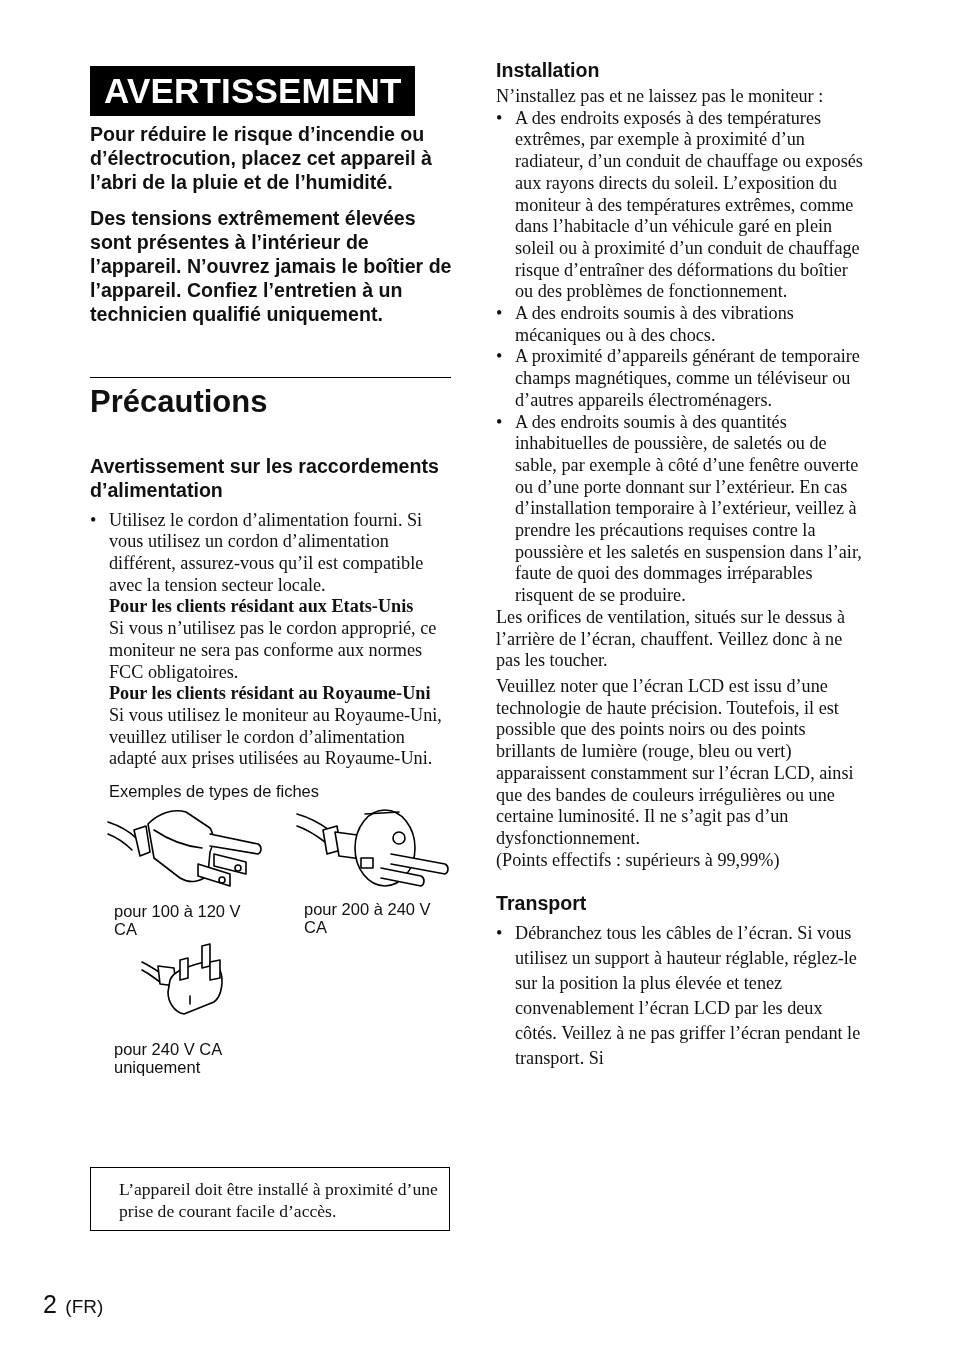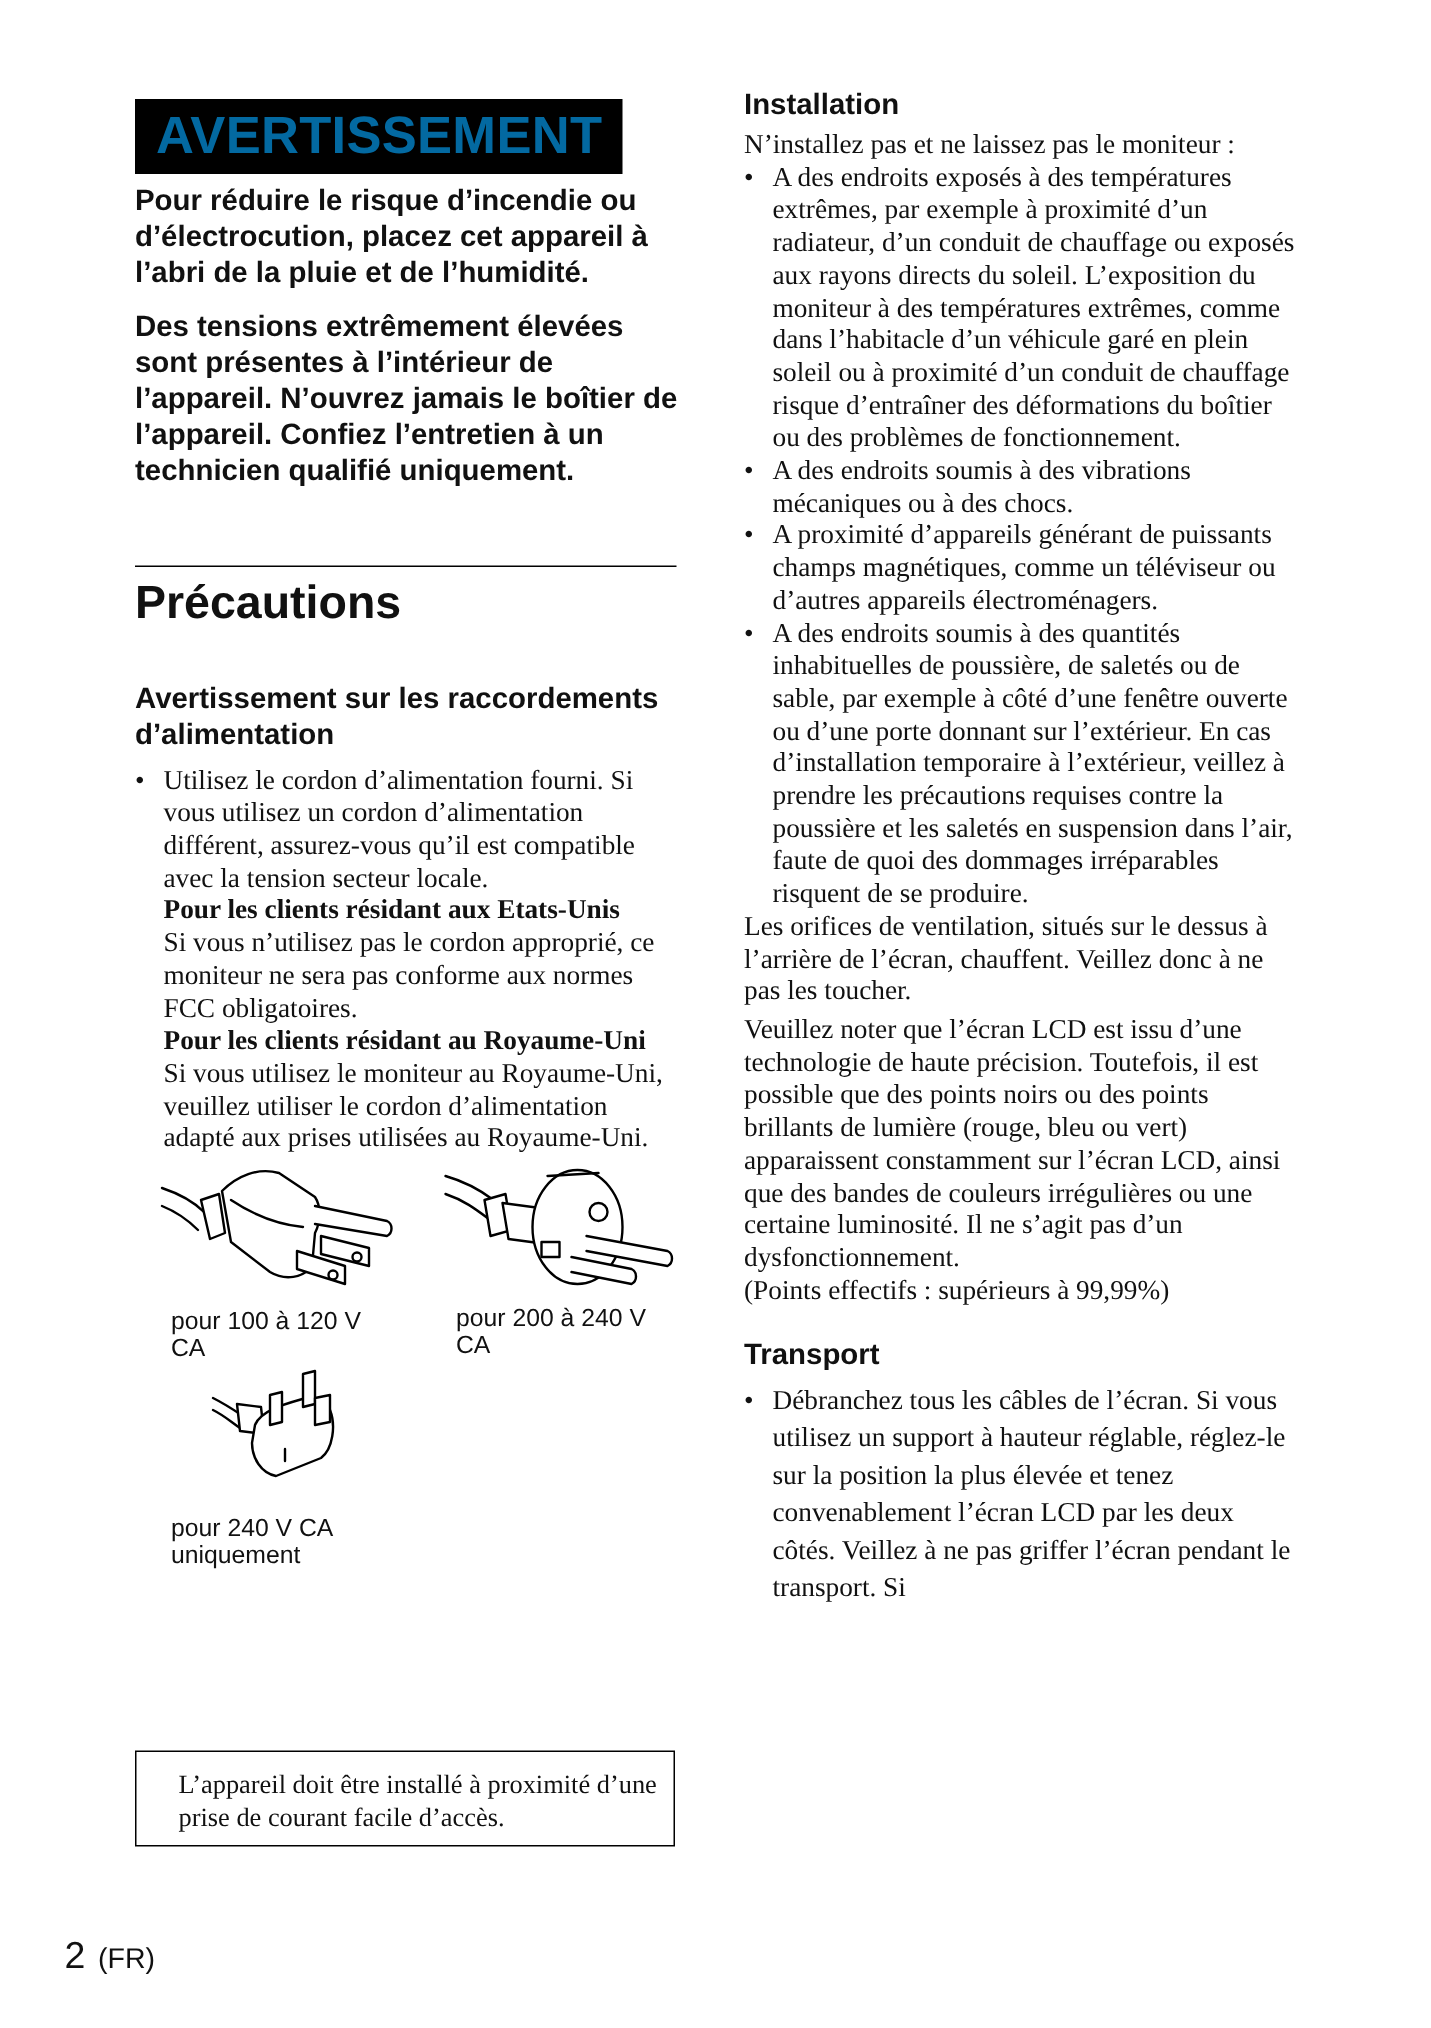--- a/index.html
+++ b/index.html
@@ -3,21 +3,21 @@
   <meta charset="utf-8">
   <style>
     html, body { margin: 0; padding: 0; background: #ffffff; }
     body { width: 954px; height: 1352px; position: relative; overflow: hidden; color: #111; }
 
     
     .col-left { position: absolute; left: 90px; top: 66px; width: 362px; }
     .col-right { position: absolute; left: 496px; top: 58px; width: 370px; }
 
     .warning-banner {
-      display: inline-block; background: #000; color: #0369a1;
+      display: inline-block; background: #000; color: #ffffff;
       font-family: "Liberation Sans", sans-serif; font-weight: bold;
       font-size: 35px; line-height: 50px; padding: 0 13px 0 14px;
       letter-spacing: 0.2px; height: 50px;
     }
     .warning-text {
       font-family: "Liberation Sans", sans-serif; font-weight: bold;
       font-size: 19.6px; line-height: 24.2px; margin: 6px 0 0 0;
     }
     .warning-text + .warning-text { margin-top: 11px; }
 
@@ -77,20 +77,21 @@
   <ul class="bullets body-text" style="margin-top:8px;">
     <li>
       <span>Utilisez le cordon d’alimentation fourni. Si vous utilisez un cordon d’alimentation différent, assurez-vous qu’il est compatible avec la tension secteur locale.</span><br>
       <span class="bold-serif">Pour les clients résidant aux Etats-Unis</span><br>
       <span>Si vous n’utilisez pas le cordon approprié, ce moniteur ne sera pas conforme aux normes FCC obligatoires.</span><br>
       <span class="bold-serif">Pour les clients résidant au Royaume-Uni</span><br>
       <span>Si vous utilisez le moniteur au Royaume-Uni, veuillez utiliser le cordon d’alimentation adapté aux prises utilisées au Royaume-Uni.</span>
     </li>
   </ul>
 
+  <div class="caption" style="margin:12px 0 0 19px;">Exemples de types de fiches</div>
 
   <div class="plug-area">
 
     <svg class="plug" style="left:16px; top:4px;" width="160" height="86" viewBox="0 0 160 86">
       <g fill="none" stroke="#000" stroke-width="1.6" stroke-linejoin="round" stroke-linecap="round">
         <path d="M2 18 C14 22 24 28 30 34"></path>
         <path d="M2 30 C12 34 20 40 26 46"></path>
         <path d="M28 26 L40 22 L44 48 L34 52 Z" fill="#fff"></path>
         <path d="M42 20 C52 10 66 4 80 8 L104 24 C108 30 108 40 104 48 L102 70 C96 78 84 80 74 74 L48 54 Z" fill="#fff"></path>
         <path d="M48 26 C60 34 76 42 96 44"></path>
@@ -147,21 +148,21 @@
 <div class="notice-box">
   <p class="body-text">L’appareil doit être installé à proximité d’une prise de courant facile d’accès.</p>
 </div>
 
 <div class="col-right">
   <h2 class="h2">Installation</h2>
   <p class="body-text" style="margin-top:4px;">N’installez pas et ne laissez pas le moniteur :</p>
   <ul class="bullets body-text">
     <li>A des endroits exposés à des températures extrêmes, par exemple à proximité d’un radiateur, d’un conduit de chauffage ou exposés aux rayons directs du soleil. L’exposition du moniteur à des températures extrêmes, comme dans l’habitacle d’un véhicule garé en plein soleil ou à proximité d’un conduit de chauffage risque d’entraîner des déformations du boîtier ou des problèmes de fonctionnement.</li>
     <li>A des endroits soumis à des vibrations mécaniques ou à des chocs.</li>
-    <li>A proximité d’appareils générant de puissants champs magnétiques, comme un téléviseur ou d’autres appareils électroménagers.</li>
+    <li>A proximité d’appareils générant de temporaire champs magnétiques, comme un téléviseur ou d’autres appareils électroménagers.</li>
     <li>A des endroits soumis à des quantités inhabituelles de poussière, de saletés ou de sable, par exemple à côté d’une fenêtre ouverte ou d’une porte donnant sur l’extérieur. En cas d’installation temporaire à l’extérieur, veillez à prendre les précautions requises contre la poussière et les saletés en suspension dans l’air, faute de quoi des dommages irréparables risquent de se produire.</li>
   </ul>
   <p class="body-text">Les orifices de ventilation, situés sur le dessus à l’arrière de l’écran, chauffent. Veillez donc à ne pas les toucher.</p>
 
   <p class="body-text" style="margin-top:4px;">Veuillez noter que l’écran LCD est issu d’une technologie de haute précision. Toutefois, il est possible que des points noirs ou des points brillants de lumière (rouge, bleu ou vert) apparaissent constamment sur l’écran LCD, ainsi que des bandes de couleurs irrégulières ou une certaine luminosité. Il ne s’agit pas d’un dysfonctionnement.</p>
   <p class="body-text">(Points effectifs : supérieurs à 99,99%)</p>
 
   <h2 class="h2" style="margin-top:20px;">Transport</h2>
   <ul class="bullets body-text transport-text" style="margin-top:6px;">
     <li>Débranchez tous les câbles de l’écran. Si vous utilisez un support à hauteur réglable, réglez-le sur la position la plus élevée et tenez convenablement l’écran LCD par les deux côtés. Veillez à ne pas griffer l’écran pendant le transport. Si</li>

